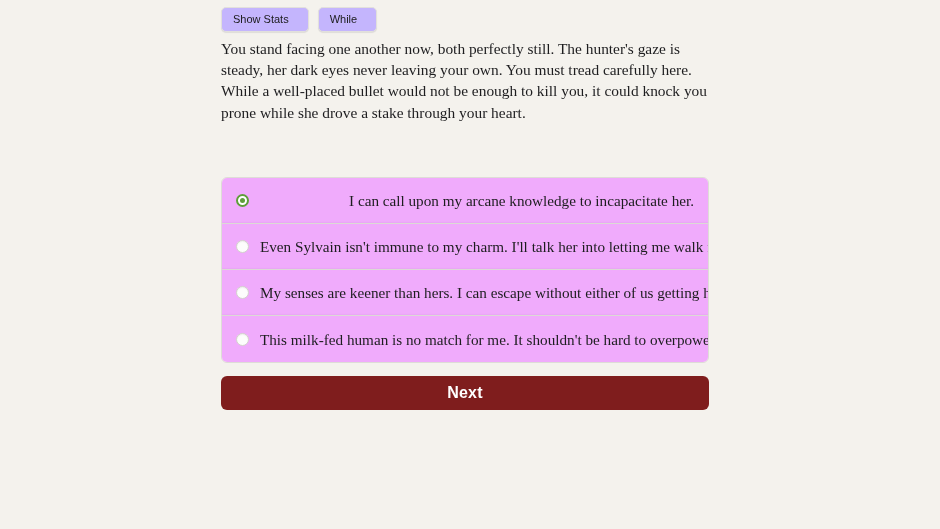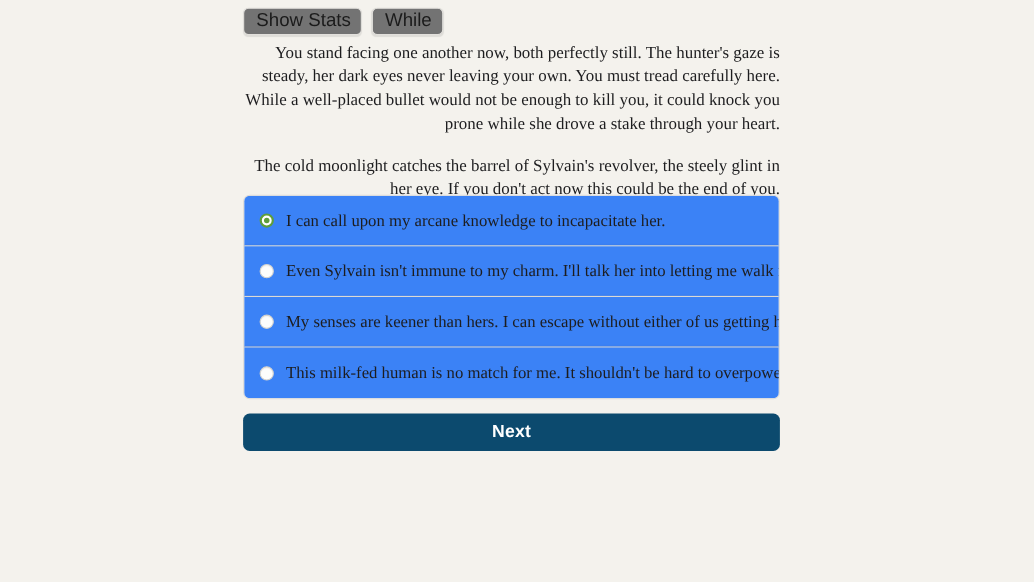--- a/index.html
+++ b/index.html
@@ -26,46 +26,46 @@
   
   .nav-bar {
     position: absolute;
     left: 221px;
     top: 7px;
     display: flex;
     gap: 9px;
     align-items: center;
   }
   .nav-btn {
-    background: #737373;
+    background: #c4b5fd;
     border: 1px solid #e2e0dc;
     border-radius: 5px;
-    padding: 3px 9px 4px 11px;
+    padding: 3px 19px 4px 11px;
     font-family: "Liberation Sans", "DejaVu Sans", sans-serif;
-    font-size: 17px;
+    font-size: 11px;
     line-height: 16px;
     color: #1b1b1b;
     cursor: pointer;
     box-shadow: 0 1px 1px rgba(0,0,0,0.09);
     white-space: nowrap;
   }
 
   
   .story {
     position: absolute;
     left: 221px;
     top: 38px;
     width: 488px;
   }
   .para {
     font-size: 15.4px;
     line-height: 21.2px;
     color: #1d1d1f;
     margin: 0 0 17px 0;
-    text-align: right;
+    text-align: left;
   }
   .para:last-child { margin-bottom: 0; }
 
   
   .choices {
     position: absolute;
     left: 221px;
     top: 177px;
     width: 488px;
     box-sizing: border-box;
@@ -76,21 +76,22 @@
   }
   .choice {
     display: flex;
     align-items: center;
     height: 46px;
     padding: 0 14px 0 14px;
     box-sizing: border-box;
     border-bottom: 1px solid #dcdad5;
     box-shadow: inset 0 -2px 2px -2px rgba(0,0,0,0.10);
     cursor: pointer;
-    background: #3b82f6;
+    background: #f0abfc;
+    justify-content: space-between;
   }
   .choice:last-child {
     border-bottom: none;
     box-shadow: none;
   }
   .radio {
     width: 13px;
     height: 13px;
     border-radius: 50%;
     box-sizing: border-box;
@@ -126,21 +127,21 @@
   }
 
   
   .next-btn {
     position: absolute;
     left: 221px;
     top: 376px;
     width: 488px;
     height: 34px;
     box-sizing: border-box;
-    background: #0c4a6e;
+    background: #7f1d1d;
     border: none;
     border-radius: 6px;
     color: #ffffff;
     font-family: "Liberation Sans", "DejaVu Sans", sans-serif;
     font-size: 16px;
     font-weight: bold;
     cursor: pointer;
     letter-spacing: 0.2px;
   }
 </style>
@@ -149,21 +150,20 @@
 
 <div class="page">
 
   <div class="nav-bar">
     <button class="nav-btn">Show Stats</button>
     <button class="nav-btn">While</button>
   </div>
 
   <div class="story">
     <p class="para">You stand facing one another now, both perfectly still. The hunter's gaze is steady, her dark eyes never leaving your own. You must tread carefully here. While a well-placed bullet would not be enough to kill you, it could knock you prone while she drove a stake through your heart.</p>
-    <p class="para">The cold moonlight catches the barrel of Sylvain's revolver, the steely glint in her eye. If you don't act now this could be the end of you.</p>
   </div>
 
   <div class="choices">
 
     <div class="choice">
       <span class="radio selected"></span>
       <span class="choice-label">I can call upon my arcane knowledge to incapacitate her.</span>
     </div>
 
     <div class="choice">

